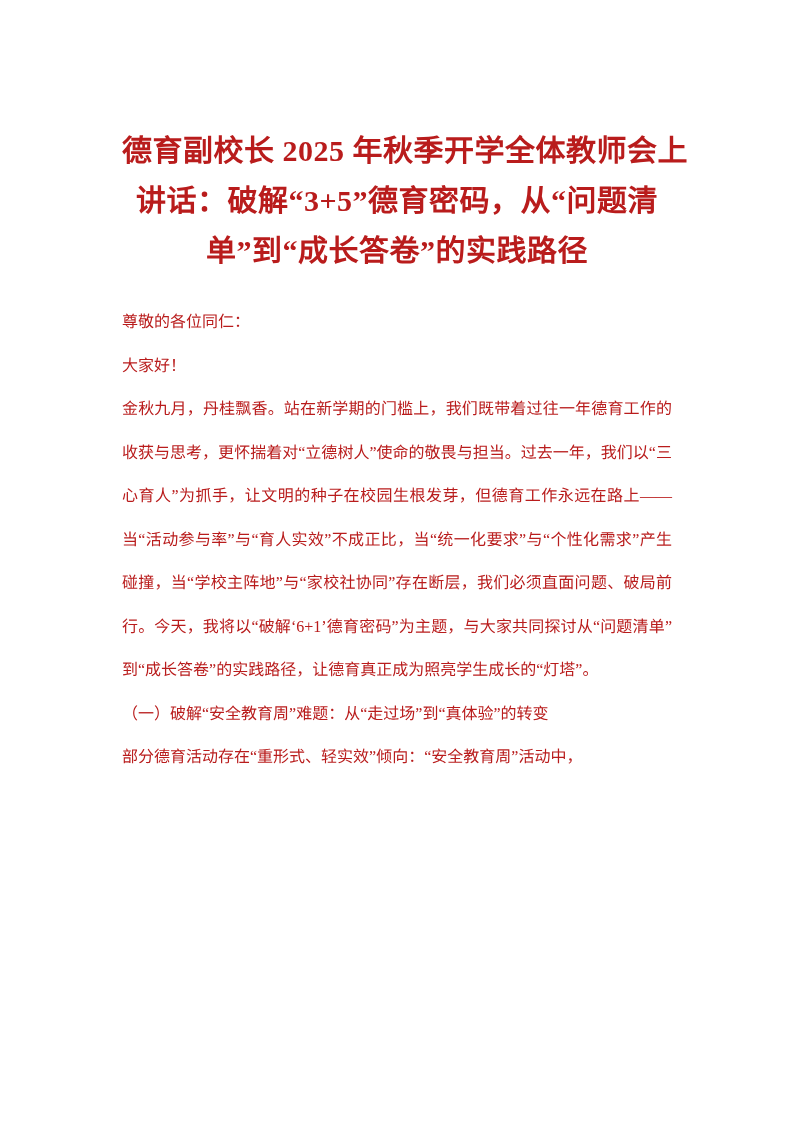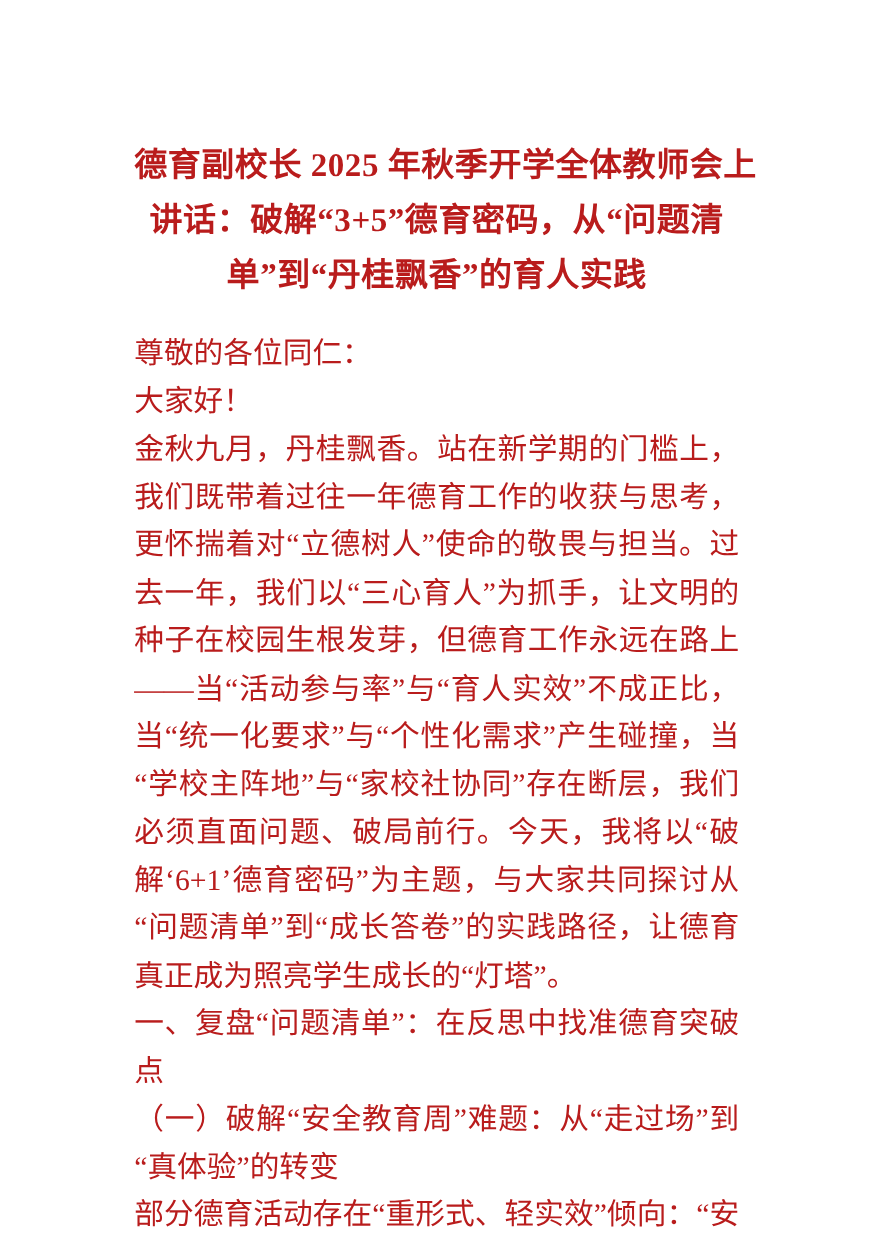--- a/index.html
+++ b/index.html
@@ -36,42 +36,41 @@
   }
   .title-line {
     display: block;
     white-space: nowrap;
   }
   .doc-body {
     margin-top: 24px;
   }
   .para {
     margin: 0;
-    font-size: 27px;
+    font-size: 16px;
     line-height: 43.5px;
     text-align: justify;
     text-justify: inter-ideograph;
     word-break: break-all;
   }
 </style>
 </head>
 <body>
 
 <div class="page">
   <div class="content">
 
     <h1 class="doc-title">
       <span class="title-line">德育副校长 2025 年秋季开学全体教师会上</span>
       <span class="title-line">讲话：破解“3+5”德育密码，从“问题清</span>
-      <span class="title-line">单”到“丹桂飘香”的育人实践</span>
+      <span class="title-line">单”到“成长答卷”的实践路径</span>
     </h1>
 
     <div class="doc-body">
       <p class="para">尊敬的各位同仁：</p>
       <p class="para">大家好！</p>
       <p class="para">金秋九月，丹桂飘香。站在新学期的门槛上，我们既带着过往一年德育工作的收获与思考，更怀揣着对“立德树人”使命的敬畏与担当。过去一年，我们以“三心育人”为抓手，让文明的种子在校园生根发芽，但德育工作永远在路上——当“活动参与率”与“育人实效”不成正比，当“统一化要求”与“个性化需求”产生碰撞，当“学校主阵地”与“家校社协同”存在断层，我们必须直面问题、破局前行。今天，我将以“破解‘6+1’德育密码”为主题，与大家共同探讨从“问题清单”到“成长答卷”的实践路径，让德育真正成为照亮学生成长的“灯塔”。</p>
-      <p class="para">一、复盘“问题清单”：在反思中找准德育突破点</p>
       <p class="para">（一）破解“安全教育周”难题：从“走过场”到“真体验”的转变</p>
       <p class="para">部分德育活动存在“重形式、轻实效”倾向：“安全教育周”活动中，</p>
     </div>
 
   </div>
 </div>
 
 </body></html>

